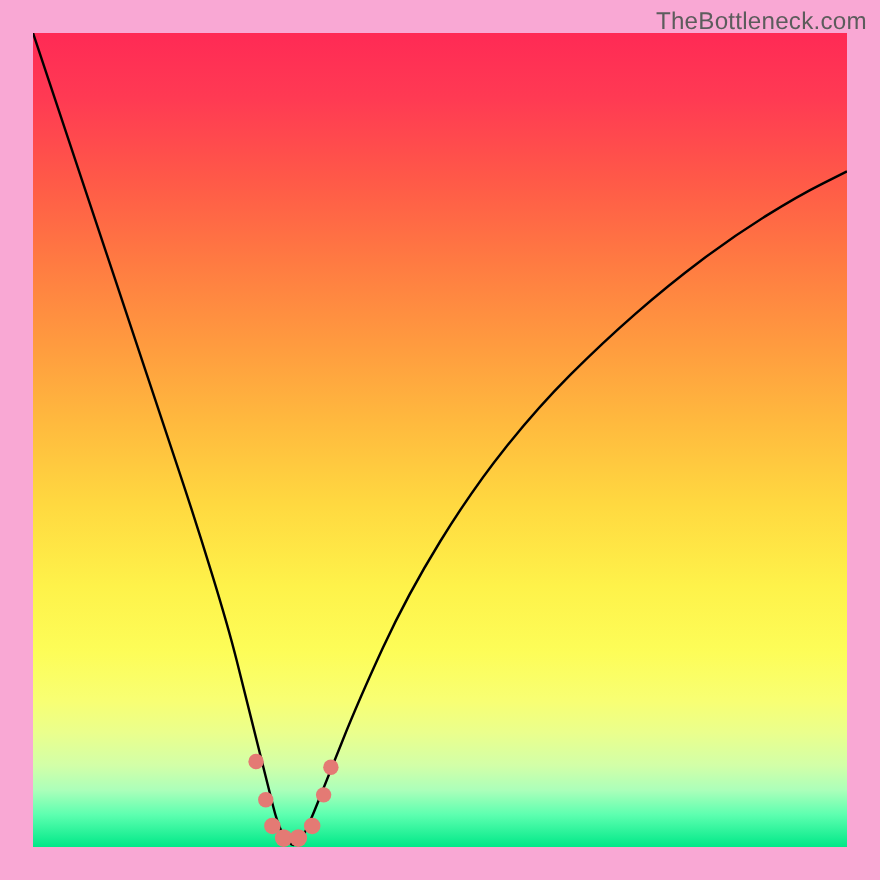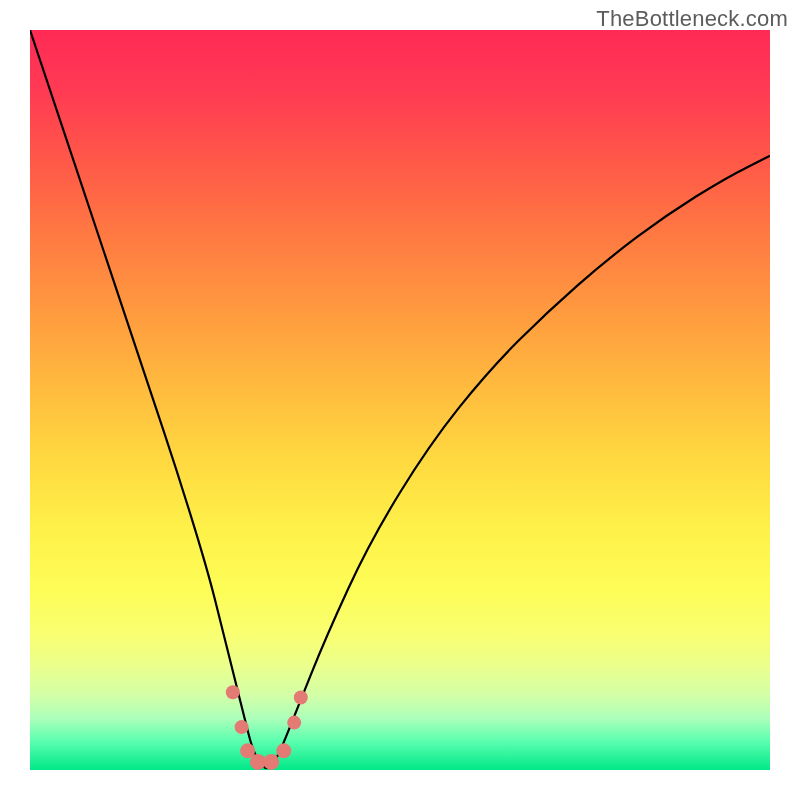--- a/index.html
+++ b/index.html
@@ -10,21 +10,21 @@
     overflow: hidden;
     background: #000;
     font-family: Arial, Helvetica, sans-serif;
   }
   .frame {
     position: absolute;
     left: 0;
     top: 0;
     width: 800px;
     height: 800px;
-    background: #ffffff;
+    background: #f9a8d4;
   }
   .plot {
     position: absolute;
     left: 30px;
     top: 30px;
     width: 740px;
     height: 740px;
     background: linear-gradient(
       to bottom,
       #ff2a55 0%,

